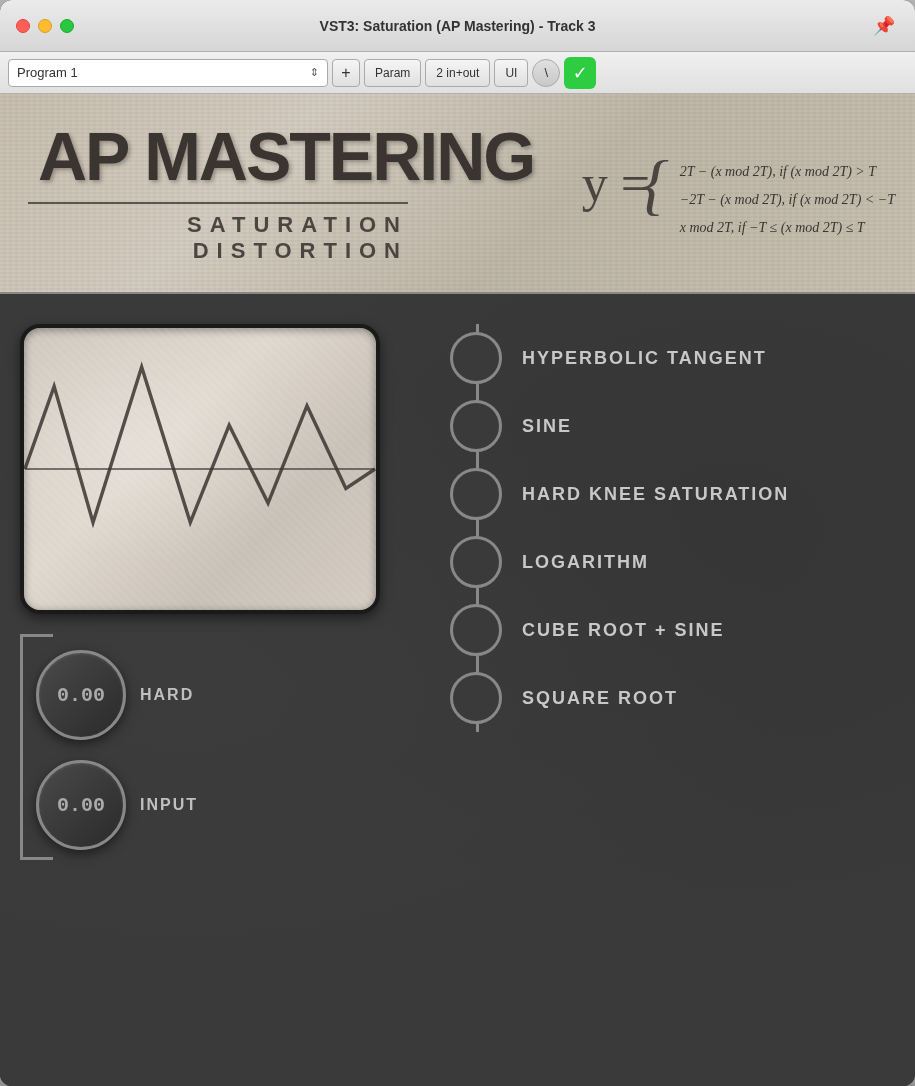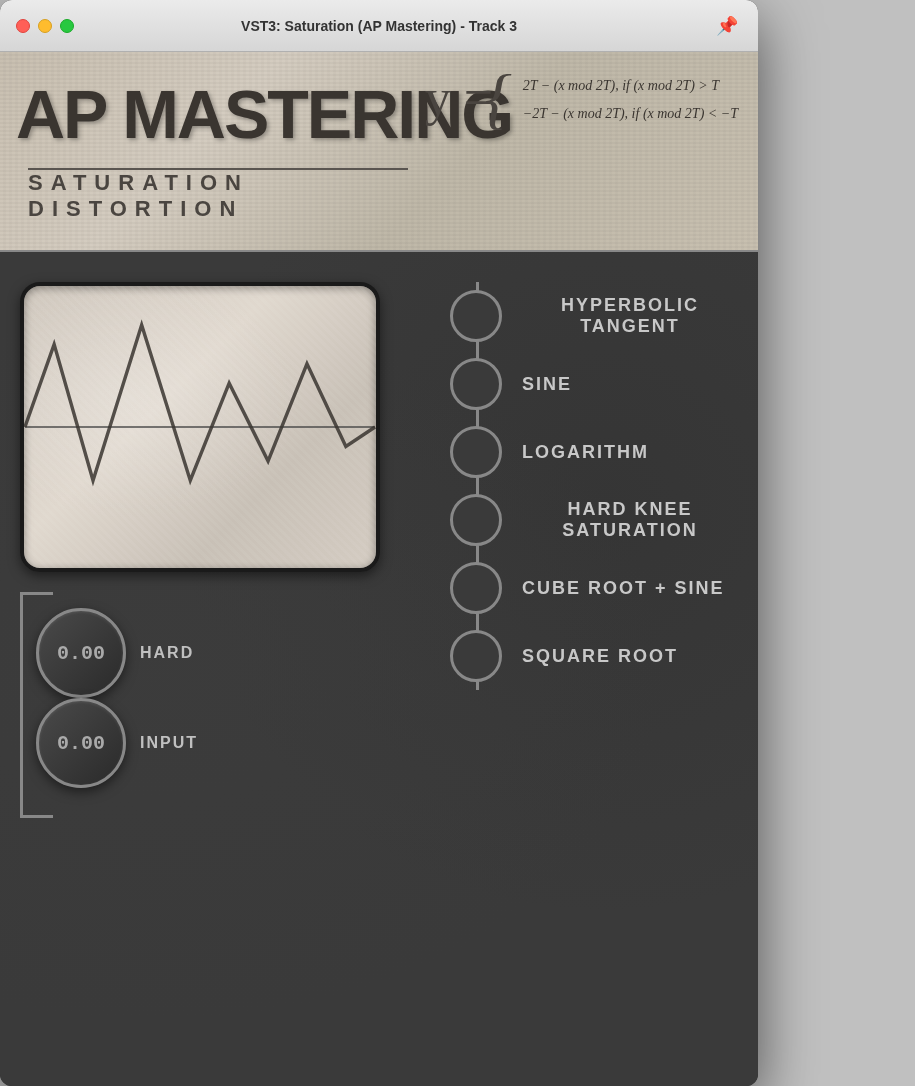--- a/index.html
+++ b/index.html
@@ -6,21 +6,21 @@
     body {
       width: 915px;
       height: 1086px;
       background: #c0c0c0;
       font-family: -apple-system, BlinkMacSystemFont, 'Helvetica Neue', Arial, sans-serif;
       overflow: hidden;
     }
 
     
     .window {
-      width: 758px;
+      width: 915px;
       height: 1086px;
       background: #2a2a2a;
       border-radius: 12px;
       overflow: hidden;
       display: flex;
       flex-direction: column;
       box-shadow: 0 20px 60px rgba(0,0,0,0.6);
     }
 
     .titlebar {
@@ -166,41 +166,43 @@
       position: absolute;
       inset: 0;
       background: 
         repeating-linear-gradient(0deg, transparent, transparent 2px, rgba(0,0,0,0.03) 2px, rgba(0,0,0,0.03) 4px),
         repeating-linear-gradient(90deg, transparent, transparent 3px, rgba(0,0,0,0.02) 3px, rgba(0,0,0,0.02) 6px);
     }
 
     .ap-mastering-title {
       position: absolute;
       top: 28px;
-      left: 16px;
+      left: 38px;
       font-size: 68px;
       font-weight: 900;
       color: #3a3530;
       font-family: 'Arial Black', 'Impact', sans-serif;
       letter-spacing: -2px;
       text-shadow: 2px 2px 4px rgba(0,0,0,0.3);
       line-height: 1;
     }
 
     .saturation-subtitle {
       position: absolute;
       bottom: 28px;
       left: 28px;
       font-size: 22px;
       font-weight: 700;
       color: #4a4540;
       letter-spacing: 8px;
       font-family: 'Arial', sans-serif;
       border-top: 2px solid #5a5550;
+      padding-top: 8px;
       width: 380px;
+      text-align: right;
     }
 
     .formula-area {
       position: absolute;
       top: 20px;
       right: 20px;
       color: #4a4540;
       font-size: 13px;
       font-family: 'Times New Roman', serif;
       font-style: italic;
@@ -292,20 +294,21 @@
       font-family: 'Arial', sans-serif;
     }
 
     
     .bracket-box {
       width: 220px;
       height: 220px;
       position: relative;
       display: flex;
       flex-direction: column;
+      gap: 20px;
       padding: 16px;
     }
 
     .bracket-box::before {
       content: '';
       position: absolute;
       top: 0;
       left: 0;
       width: 30px;
       height: 100%;
@@ -382,36 +385,53 @@
   <div class="titlebar">
     <div class="traffic-lights">
       <div class="traffic-light close"></div>
       <div class="traffic-light minimize"></div>
       <div class="traffic-light maximize"></div>
     </div>
     <div class="title-text">VST3: Saturation (AP Mastering) - Track 3</div>
     <div class="pin-btn">📌</div>
   </div>
 
+  <div class="toolbar">
+    <div class="program-selector">
+      <span>Program 1</span>
+      <span class="arrows">⇕</span>
+    </div>
+    <div class="toolbar-btn plus">+</div>
+    <div class="toolbar-btn">Param</div>
+    <div class="toolbar-btn">2 in+out</div>
+    <div class="toolbar-btn">UI</div>
+    <div class="knob-btn">
+      <span>\</span>
+    </div>
+    <div class="checkmark-btn">
+      <span>✓</span>
+    </div>
+  </div>
 
   <div class="plugin-body">
 
     <div class="plugin-header">
       <div class="header-texture"></div>
 
       <div class="ap-mastering-title">AP MASTERING</div>
       <div class="saturation-subtitle">SATURATION DISTORTION</div>
 
       <div class="formula-area">
         <div style="font-size:28px; line-height:1.1; position:relative; padding-left:20px;">
           <span style="position:absolute; left:-8px; top:0; font-size:52px; line-height:1; font-family:'Times New Roman', serif; font-style:normal;">y =</span>
           <span style="position:absolute; left:52px; top:-8px; font-size:68px; line-height:1; font-family:'Times New Roman', serif; font-weight:100;">{</span>
-          <div style="margin-left:70px; font-size:14px; line-height:2.0; font-family:'Times New Roman', serif; font-style:italic; color:#3a3530;">
+          <div style="margin-left:70px; font-size:14px; line-height:2.0; font-family:'Times New Roman', serif; font-style:italic; color:#3a3530;margin-top:44px;">
             <div>2T − (x  mod 2T),    if (x  mod 2T) &gt; T</div>
             <div>−2T − (x  mod 2T),  if (x  mod 2T) &lt; −T</div>
+            <div>x  mod 2T,             if −T ≤ (x  mod 2T) ≤ T</div>
           </div>
         </div>
       </div>
     </div>
 
     <div class="plugin-main">
 
       <div class="left-panel">
 
         <div class="waveform-display">
@@ -450,25 +470,25 @@
         <div class="mode-item">
               <div class="mode-radio"></div>
               <span class="mode-label">HYPERBOLIC TANGENT</span>
             </div>
             <div class="mode-item">
               <div class="mode-radio"></div>
               <span class="mode-label">SINE</span>
             </div>
             <div class="mode-item">
               <div class="mode-radio"></div>
-              <span class="mode-label">LOGARITHM</span>
+              <span class="mode-label">HARD KNEE SATURATION</span>
             </div>
             <div class="mode-item">
               <div class="mode-radio"></div>
-              <span class="mode-label">HARD KNEE SATURATION</span>
+              <span class="mode-label">LOGARITHM</span>
             </div>
             <div class="mode-item">
               <div class="mode-radio"></div>
               <span class="mode-label">CUBE ROOT + SINE</span>
             </div>
             <div class="mode-item">
               <div class="mode-radio"></div>
               <span class="mode-label">SQUARE ROOT</span>
             </div>
           </div>

